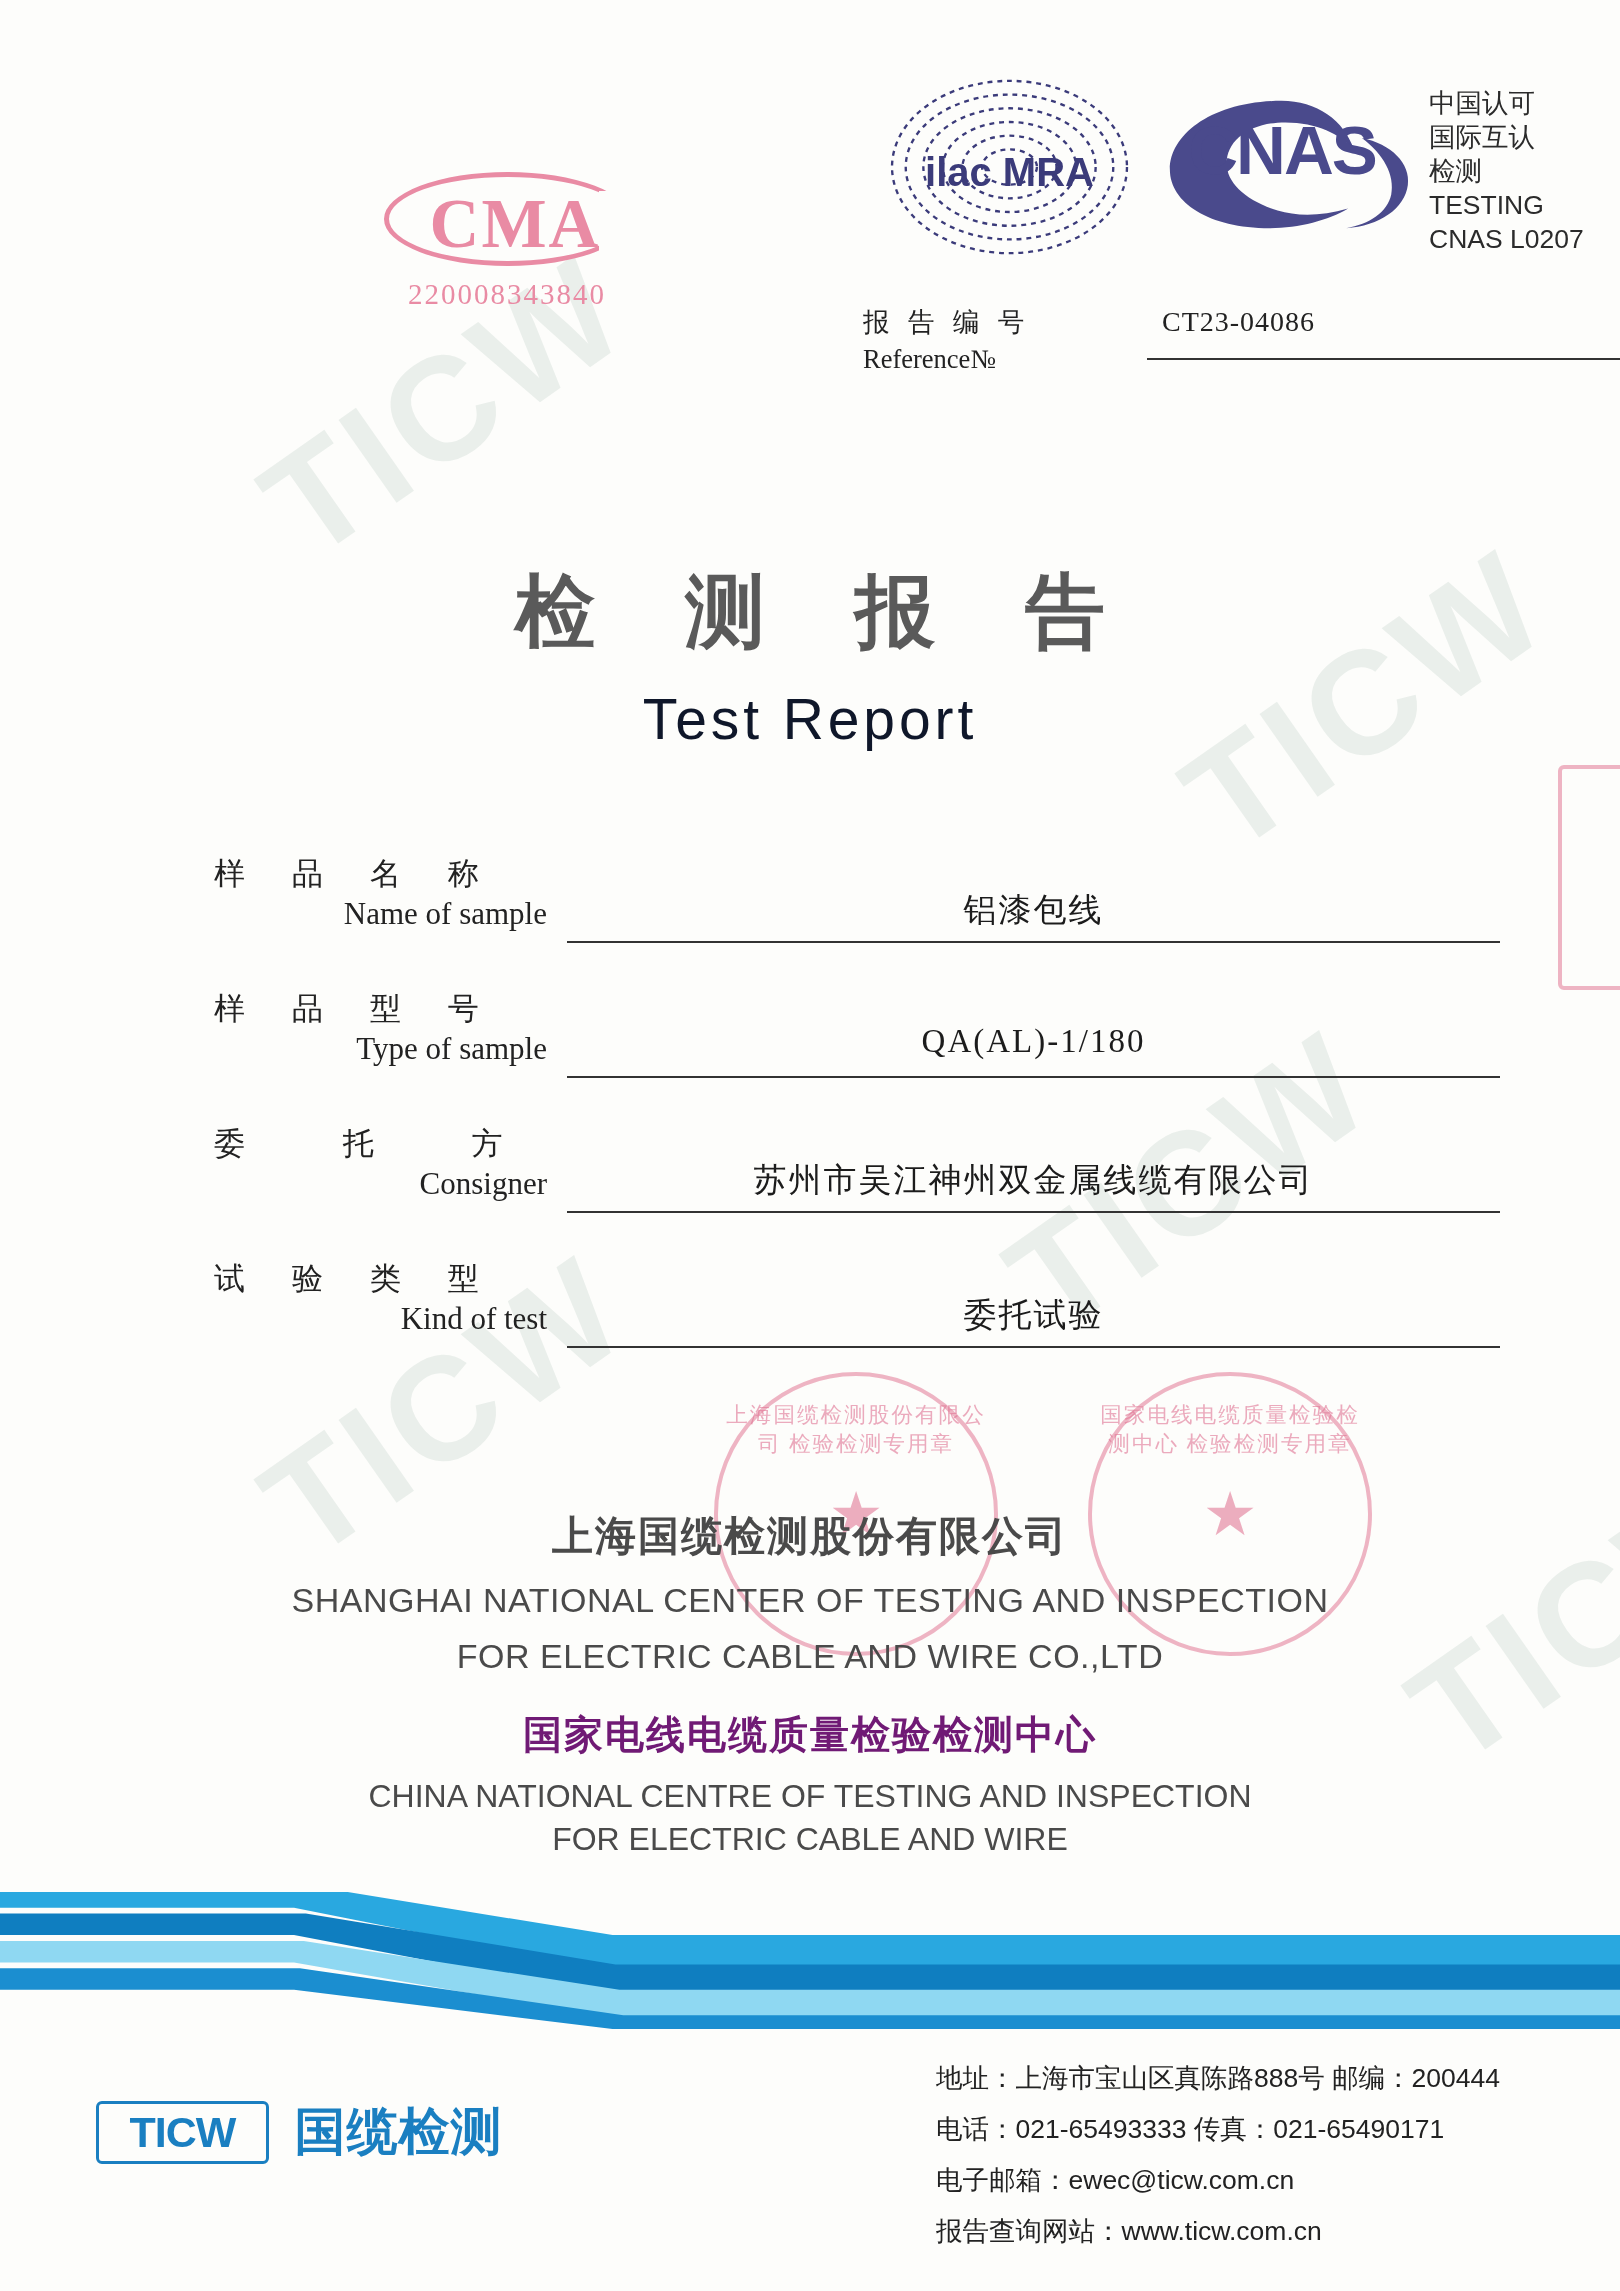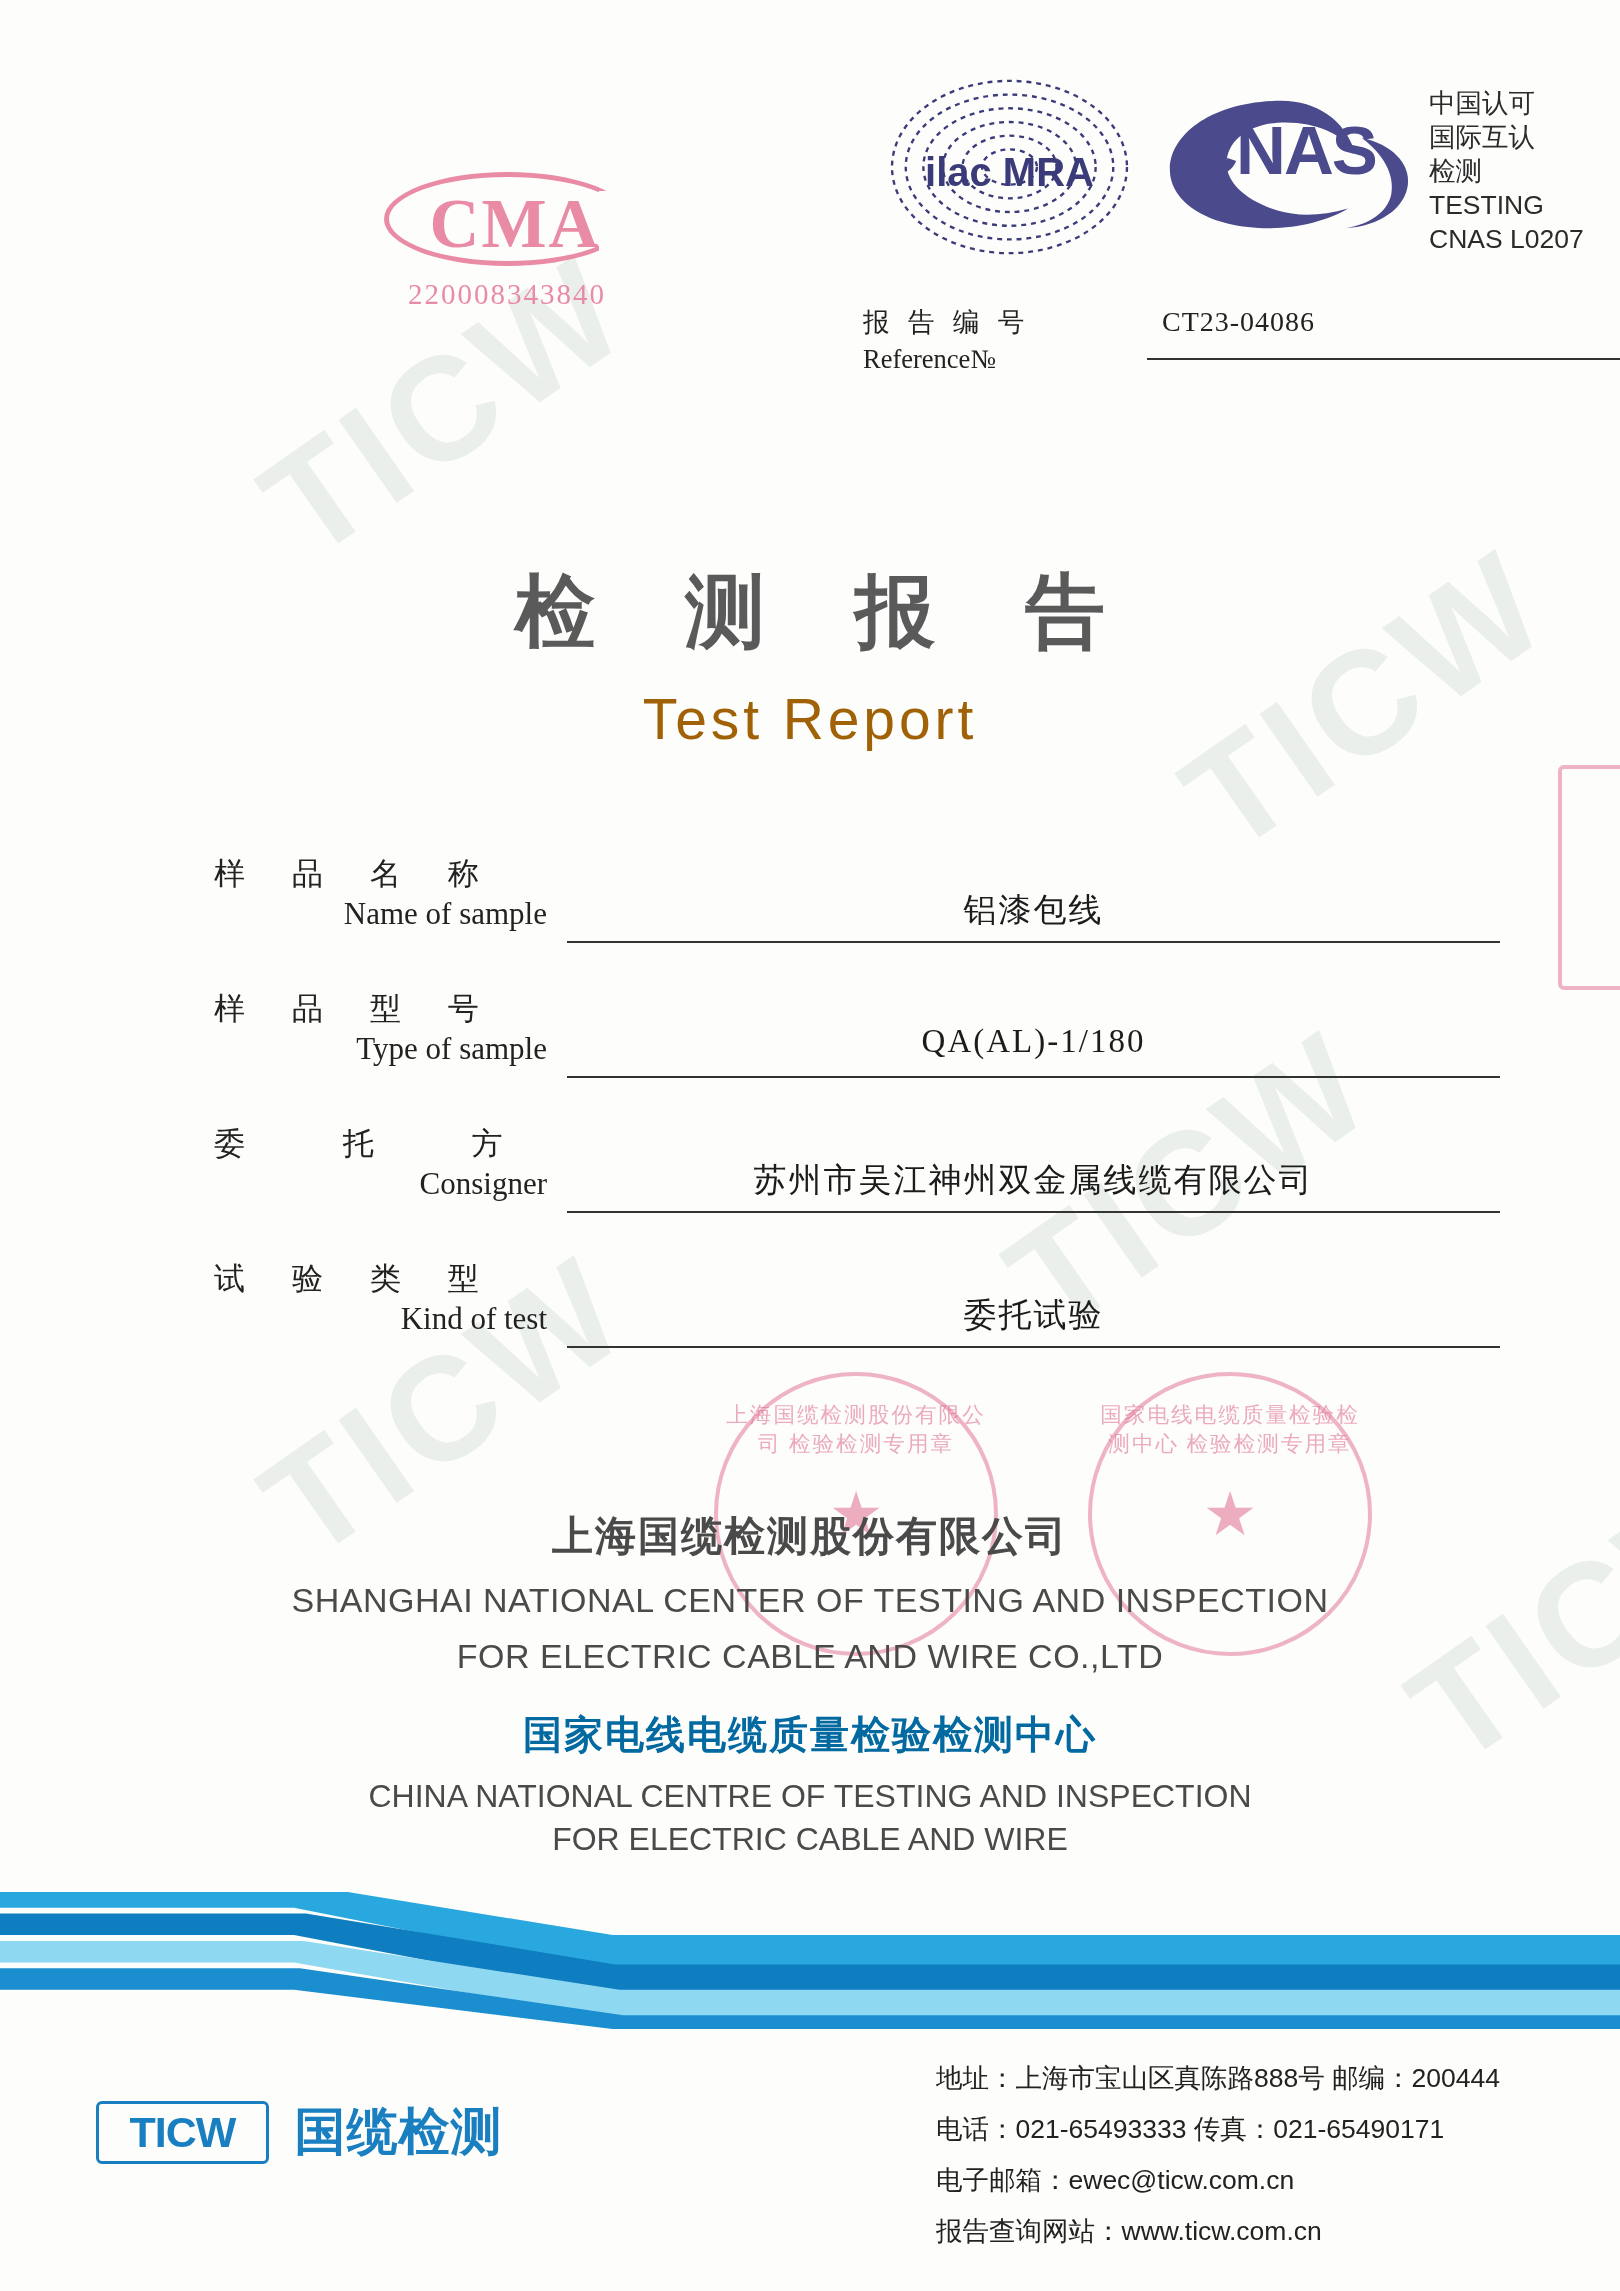--- a/index.html
+++ b/index.html
@@ -181,21 +181,21 @@
     font-weight: 700;
     text-indent: 35px;
   }
   .title-en {
     position: absolute;
     left: 0; right: 0;
     top: 686px;
     text-align: center;
     font-size: 57px;
     letter-spacing: 3.9px;
-    color: #a16207;
+    color: #0f172a;
     font-family: "Liberation Sans", sans-serif;
     font-weight: 400;
   }
 
   
   .fields {
     position: absolute;
     left: 0;
     top: 853px;
     width: 1388px;
@@ -290,21 +290,21 @@
     font-size: 34px;
     color: #4a4a4a;
     font-family: "Liberation Sans", sans-serif;
     letter-spacing: 0.5px;
     line-height: 45px;
   }
   .org .cn2 {
     margin-top: 29px;
     font-size: 39px;
     font-weight: 700;
-    color: #0369a1;
+    color: #701a75;
     font-family: Liberation Sans, sans-serif;
     letter-spacing: 2px;
   }
   .org .en2 {
     margin-top: 13.7px;
     font-size: 32px;
     color: #4a4a4a;
     font-family: "Liberation Sans", sans-serif;
     line-height: 43px;
   }

